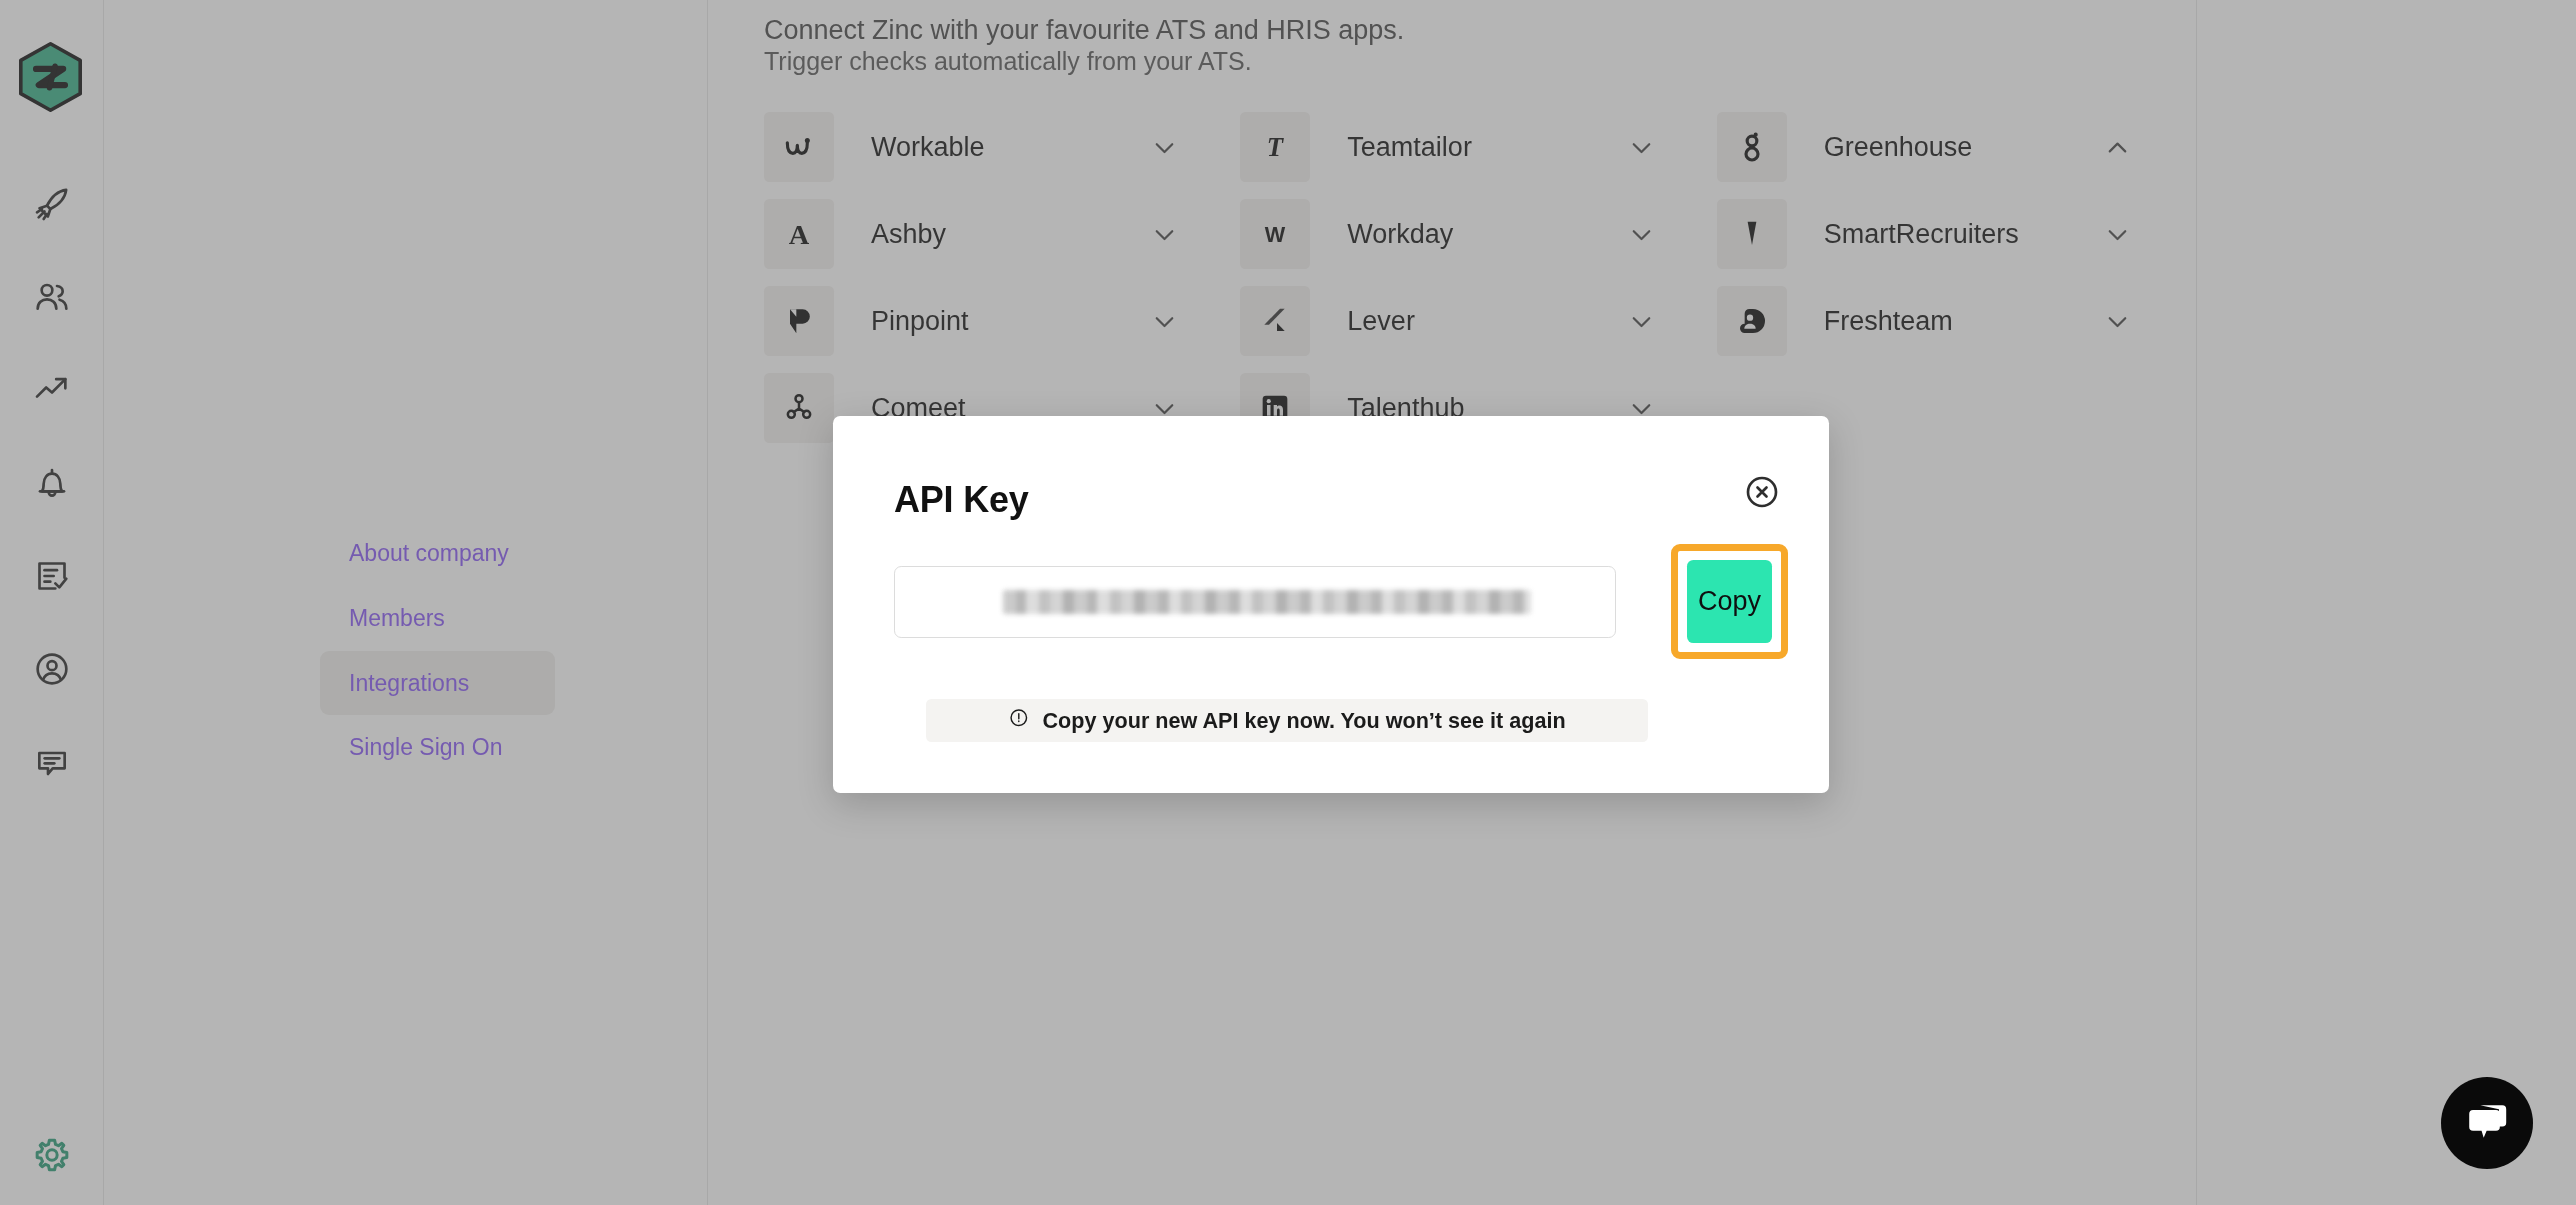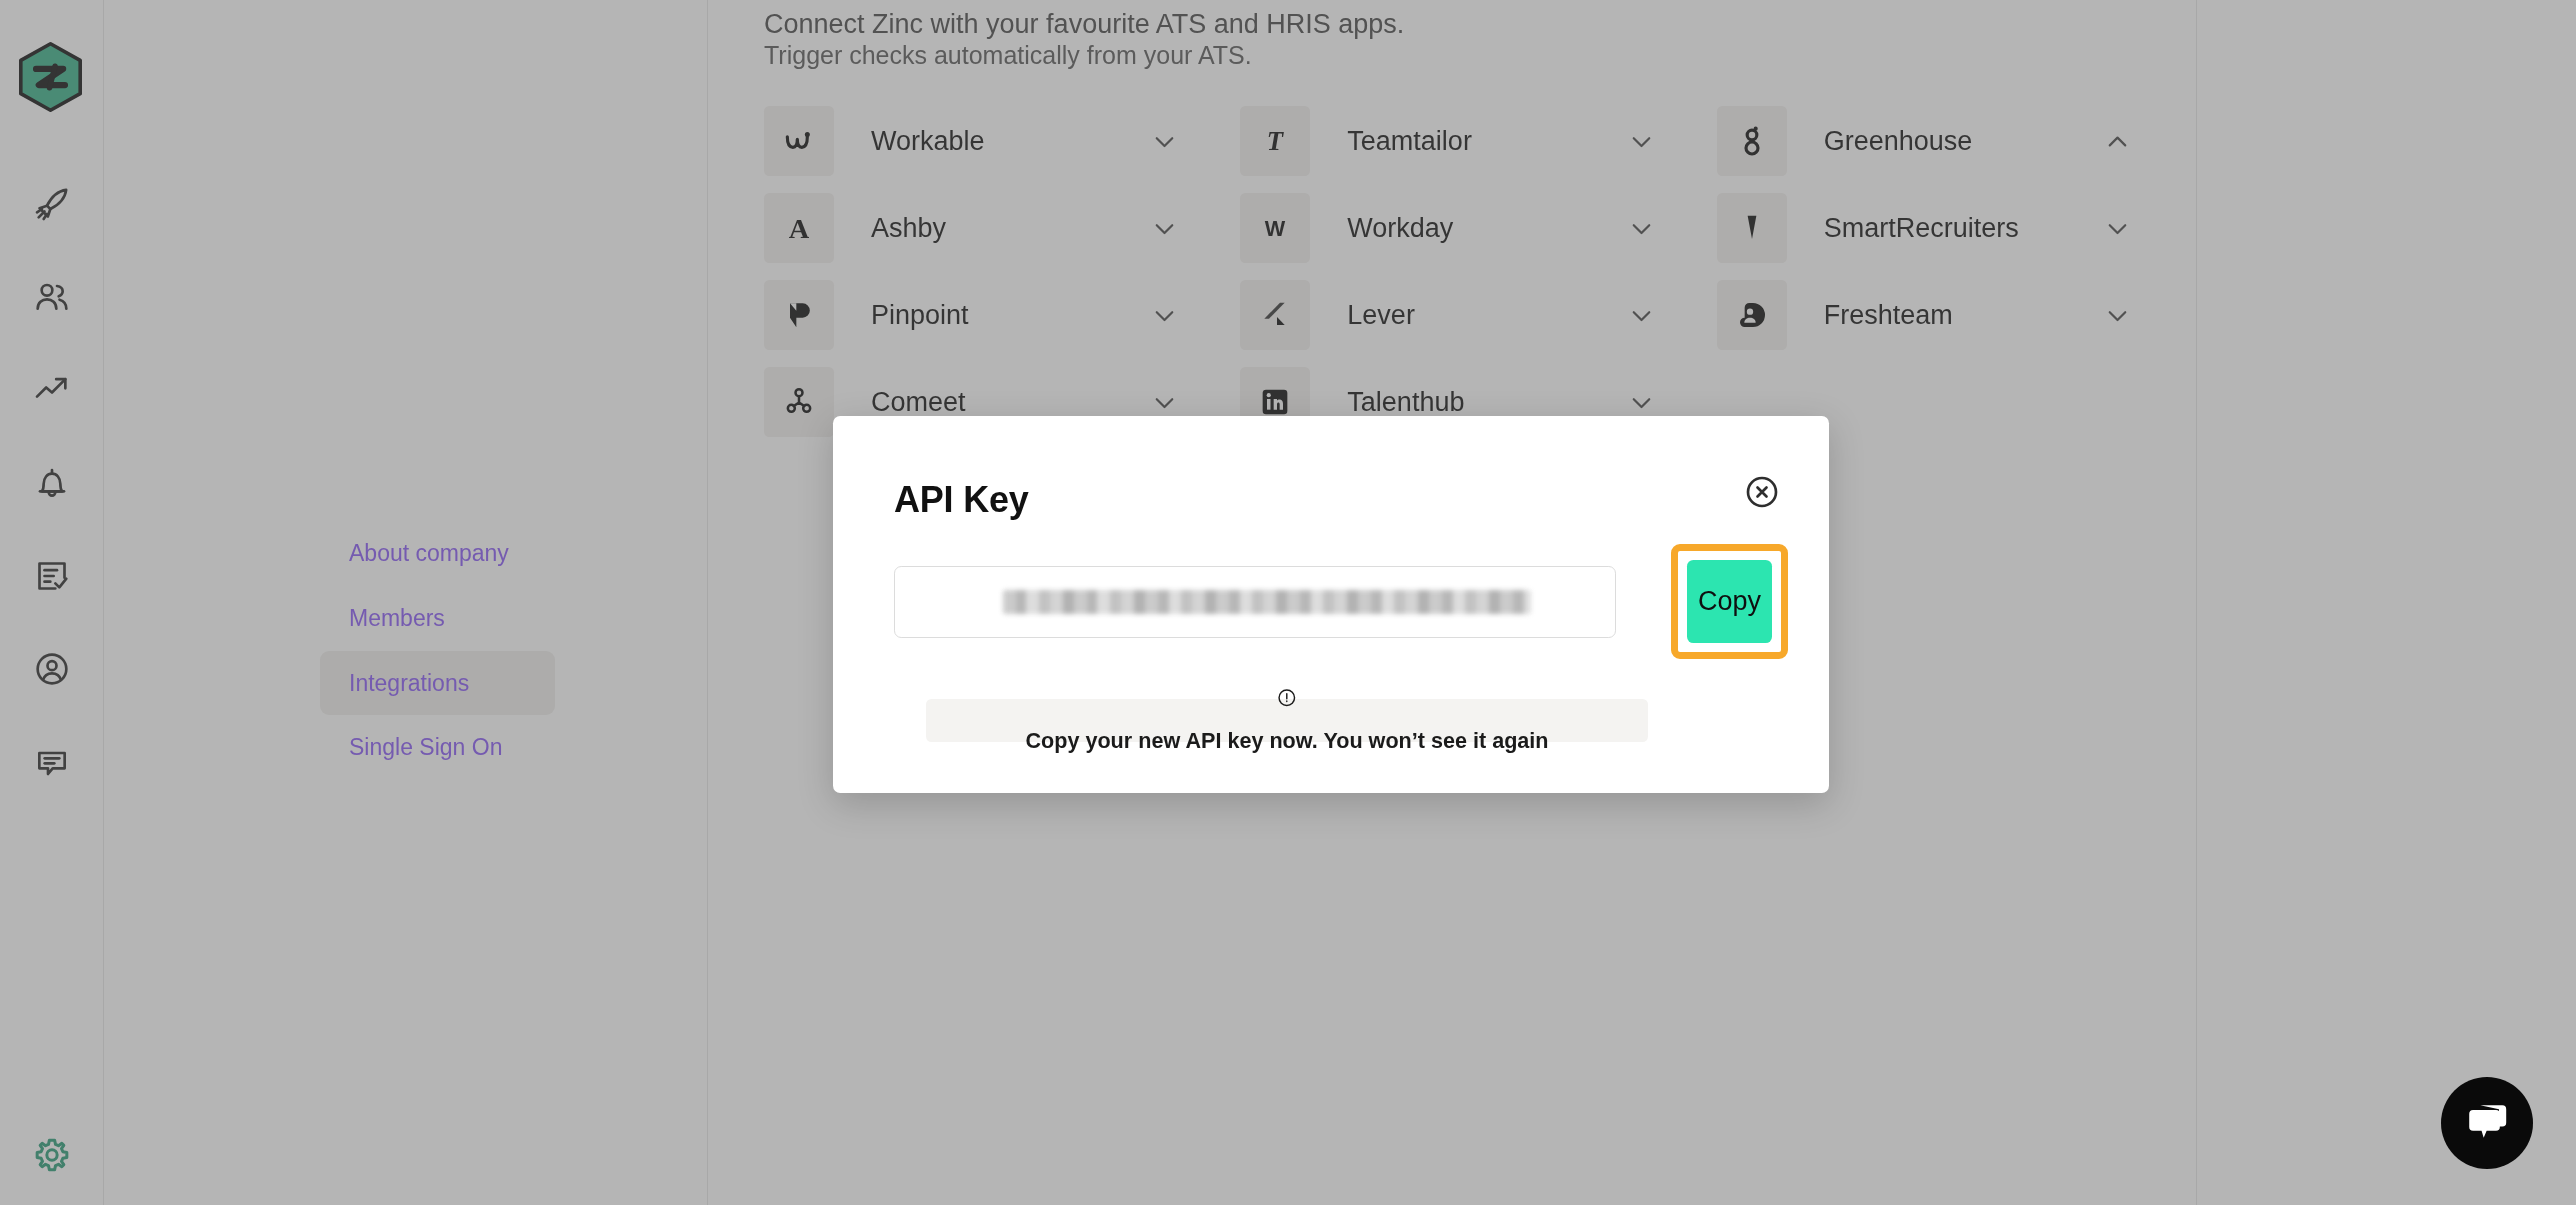--- a/index.html
+++ b/index.html
@@ -77,21 +77,21 @@
   #subnav .nav-item.active {
     background: #f0efed;
   }
 
   
   #main {
     position: absolute; left: 710px; top: 0;
     width: 1487px; height: 1205px;
     background: #ffffff;
     border-right: 1.8px solid #e8e8e8;
-    padding: 0 54px;
+    padding: 6px 54px;
     overflow: hidden;
   }
   #main .intro {
     margin-top: 9px;
     font-size: 27px;
     color: #4b4b4b;
   }
   #main .sect-title {
     margin-top: 45px;
     font-size: 27px;
@@ -236,21 +236,20 @@
     position: absolute;
     left: 93px; top: 283px;
     width: 722px; height: 43px;
     background: #f4f3f1;
     border-radius: 5.4px;
     display: flex; align-items: center; justify-content: center;
     gap: 12.6px;
     font-size: 21.6px;
     color: #1b1b1b;
     font-weight: bold;
-    flex-direction: column;
   }
   #modal .m-warn svg { flex: 0 0 21.6px; }
 </style>
 </head>
 <body>
 
 <div id="app">
 
   <nav id="rail">
     <div class="logo">

